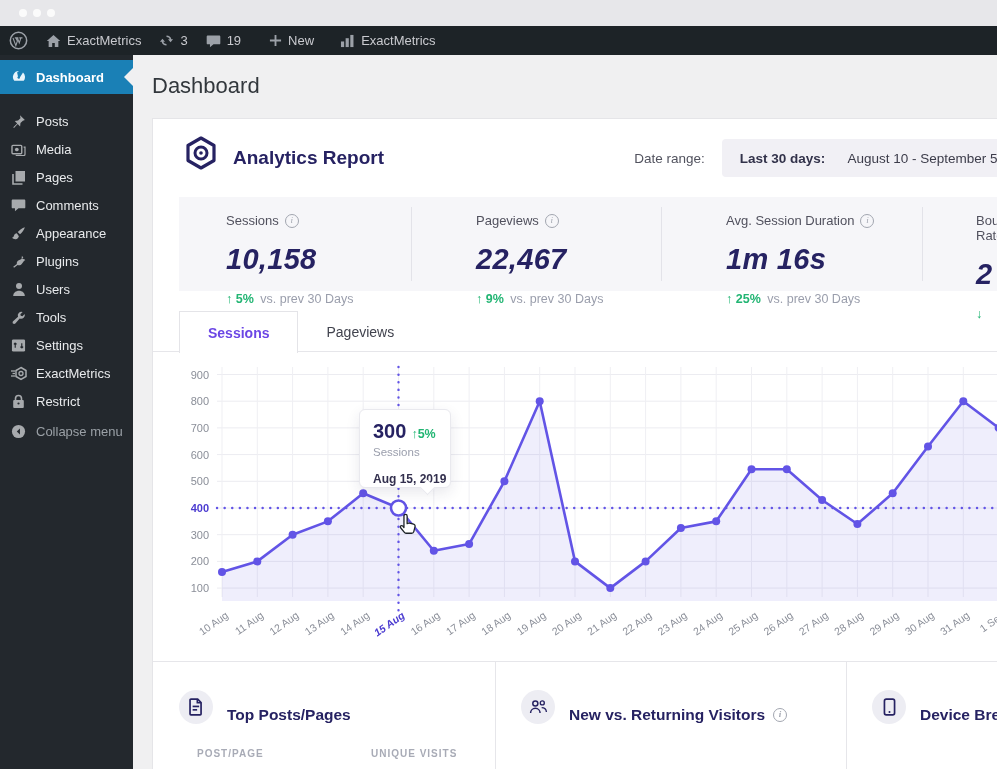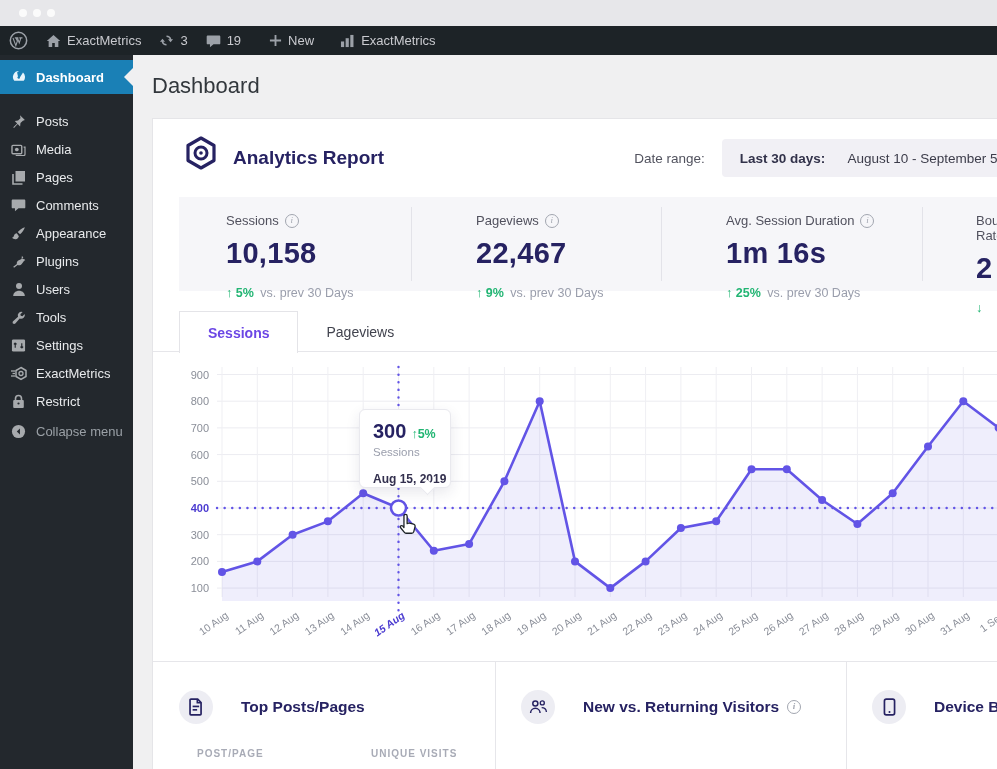--- a/index.html
+++ b/index.html
@@ -41,21 +41,21 @@
   .report-title { font-size:19px; font-weight:bold; color:#262262; margin-left:14px; }
   .date-label { margin-left:auto; font-size:13.5px; color:#51525e; }
   .date-pill { margin-left:17px; background:#f1f0f5; border-radius:4px; height:38px; display:flex;
                align-items:center; padding:0 18px; font-size:13.5px; color:#3c3c4a; white-space:nowrap; cursor:pointer; }
   .date-pill b { margin-right:22px; color:#32324a; }
 
   
   .stats { position:absolute; top:78px; left:26px; right:0; height:94px; background:#f6f6f9; }
   .stat { position:absolute; top:16px; }
   .stat-label { font-size:13px; color:#51515e; display:flex; align-items:center; gap:6px; }
-  .stat-value { font-size:29px; font-weight:bold; color:#262262; margin-top:9px; letter-spacing:.3px; }
+  .stat-value { font-size:29px; font-weight:bold; color:#262262; margin-top:15px; letter-spacing:.3px;font-style:italic; }
   .stat-change { font-size:12.5px; margin-top:16px; }
   .stat-change .pct { font-weight:bold; }
   .up .pct, .up .arr { color:#22b573; }
   .down .pct, .down .arr { color:#22b573; }
   .stat-change .cmp { color:#9a9eac; margin-left:3px; }
   .stat-divider { position:absolute; top:10px; width:1px; height:74px; background:#e3e3e9; }
   .info-icon { width:14px; height:14px; border:1.2px solid #a2a6b0; border-radius:50%; color:#a2a6b0;
                font-size:9px; line-height:11.5px; text-align:center; font-style:italic; font-family:"Liberation Serif",serif;
                display:inline-block; cursor:pointer; }
 
@@ -80,21 +80,21 @@
   .tt-series { font-size:11.5px; color:#9a9eac; margin-top:3px; }
   .tt-date { font-size:12px; font-weight:bold; color:#33304e; margin-top:14px; }
   .tt-pointer { position:absolute; left:62px; bottom:-6px; width:11px; height:11px; background:#fff;
                 transform:rotate(45deg); border-right:1px solid #e9e9ee; border-bottom:1px solid #e9e9ee; }
   .hand-cursor { position:absolute; left:243px; top:153px; z-index:6; }
 
   
   .bottom { position:absolute; top:542px; left:0; width:900px; height:164px; border-top:1px solid #e6e6ea; }
   .b-divider { position:absolute; top:0; width:1px; height:164px; background:#e6e6ea; }
   .b-card { position:absolute; top:0; height:164px; overflow:hidden; }
-  .b-head { position:absolute; top:28px; display:flex; align-items:center; gap:28px; white-space:nowrap; }
+  .b-head { position:absolute; top:28px; display:flex; align-items:flex-end; gap:14px; white-space:nowrap; }
   .b-icon-circle { width:34px; height:34px; border-radius:50%; background:#ededf3; display:flex;
                    align-items:center; justify-content:center; color:#262262; }
   .b-title { font-size:15.5px; font-weight:bold; color:#262262; display:flex; align-items:center; gap:8px; }
   .col-head { position:absolute; top:86px; font-size:10px; letter-spacing:1px; color:#a8abb6; font-weight:bold;text-align:right; }
 </style>
 </head>
 <body>
 
 <div class="frame">
 

